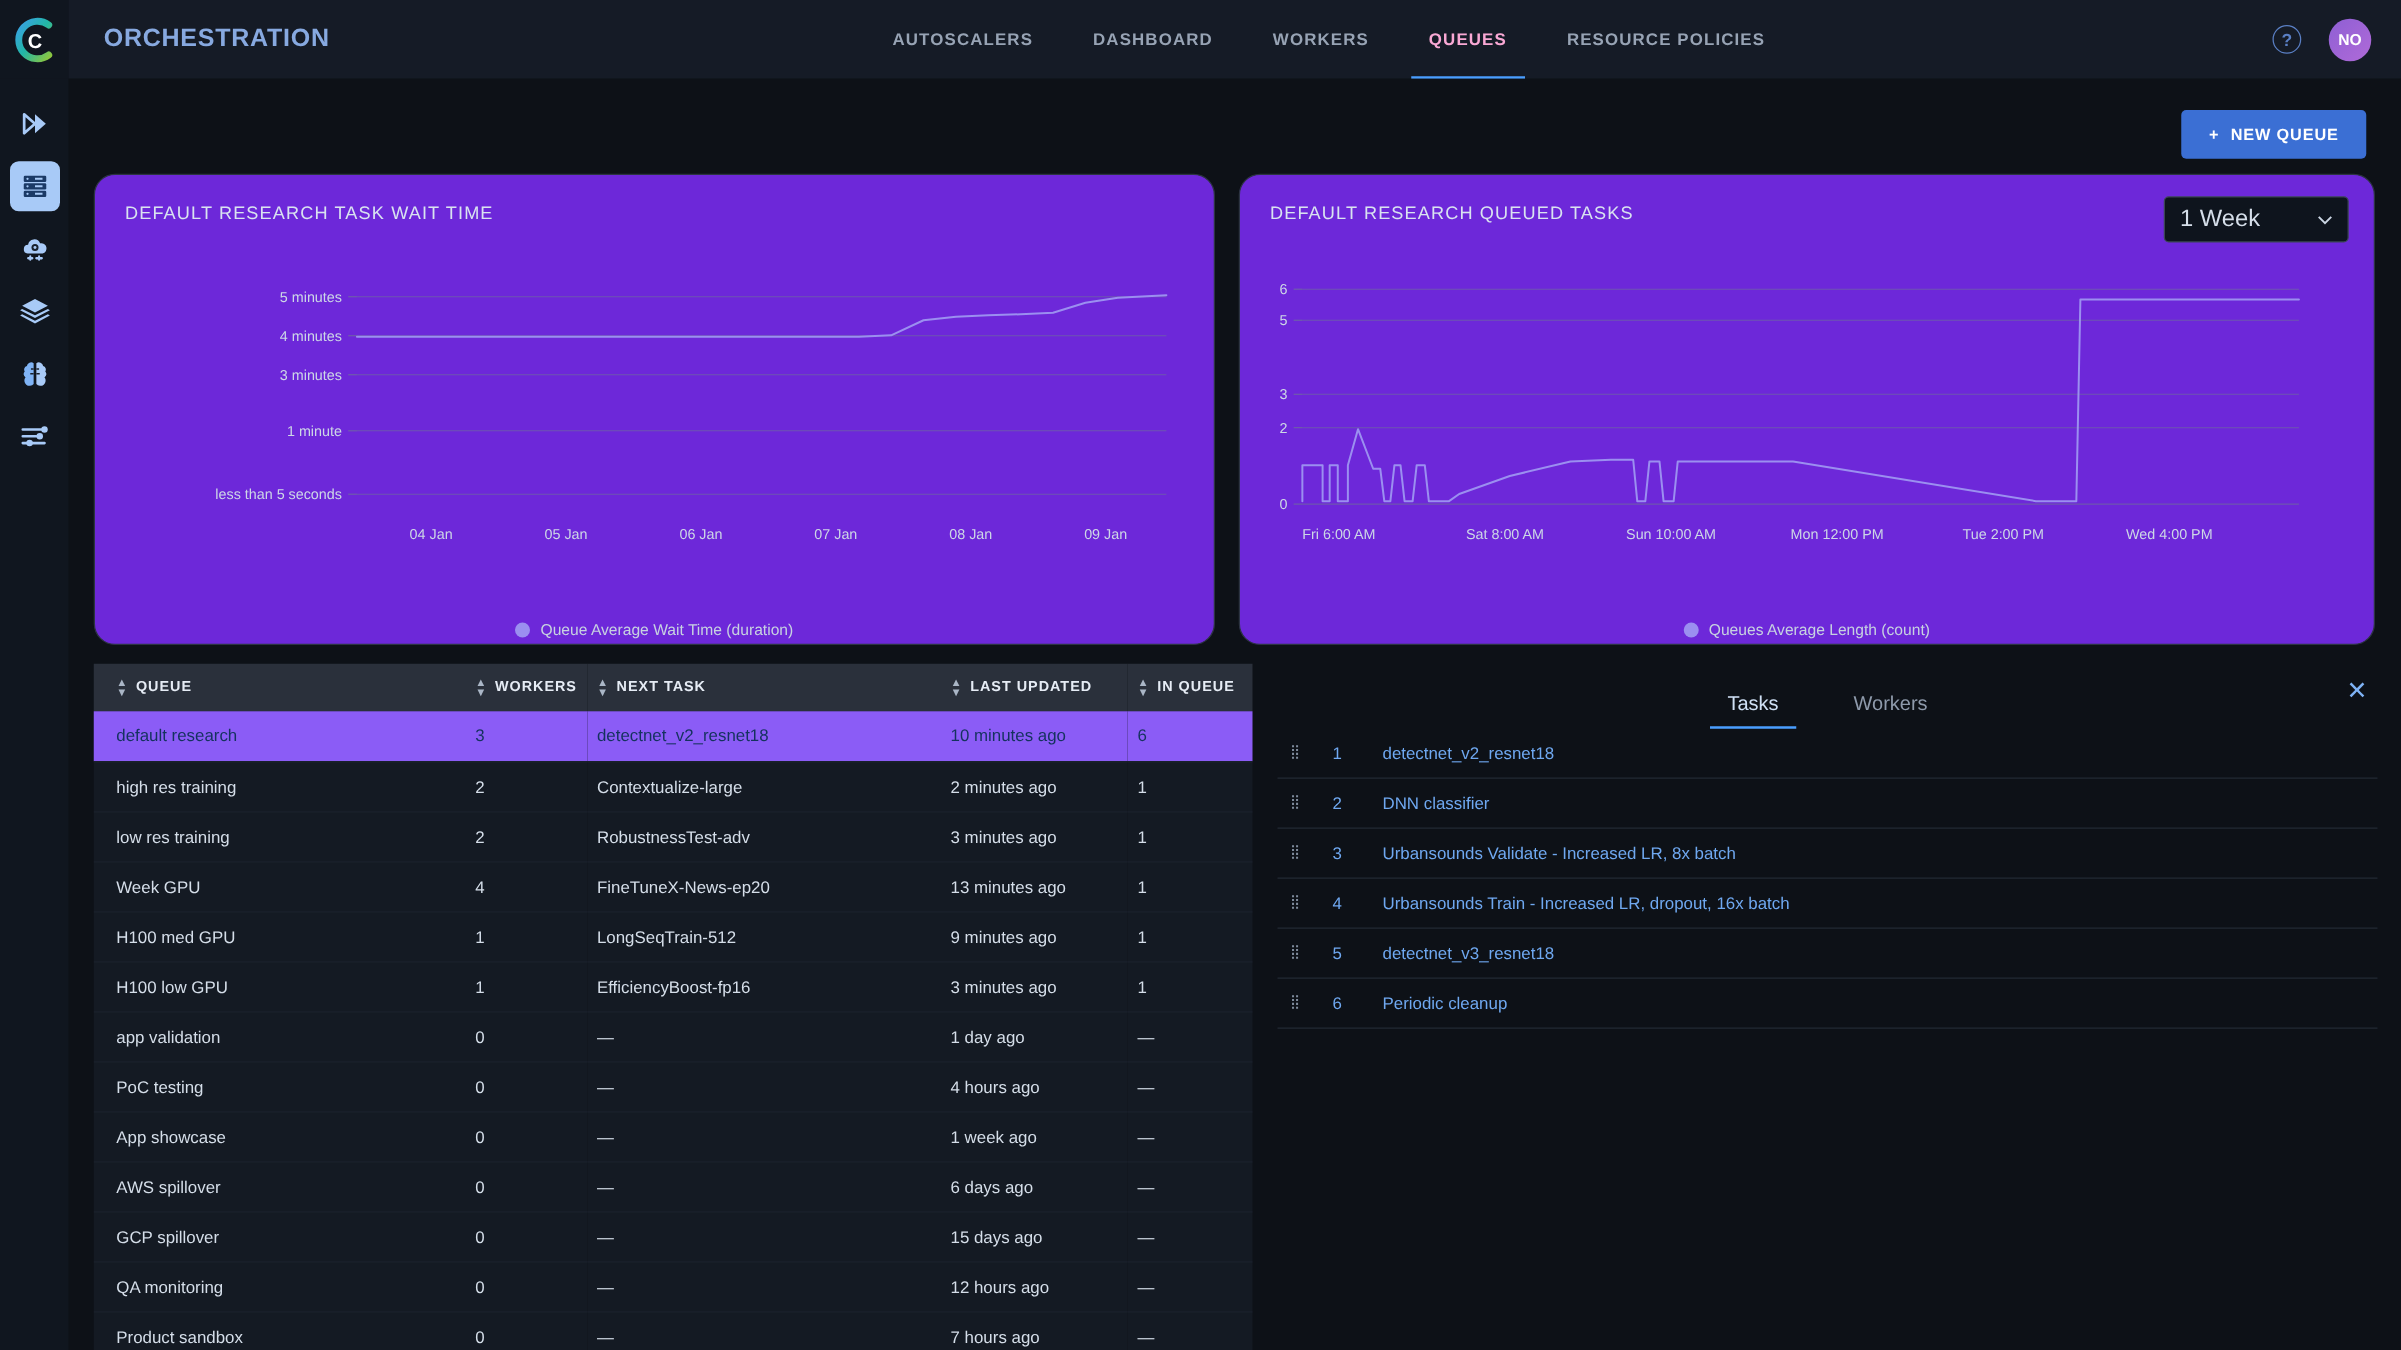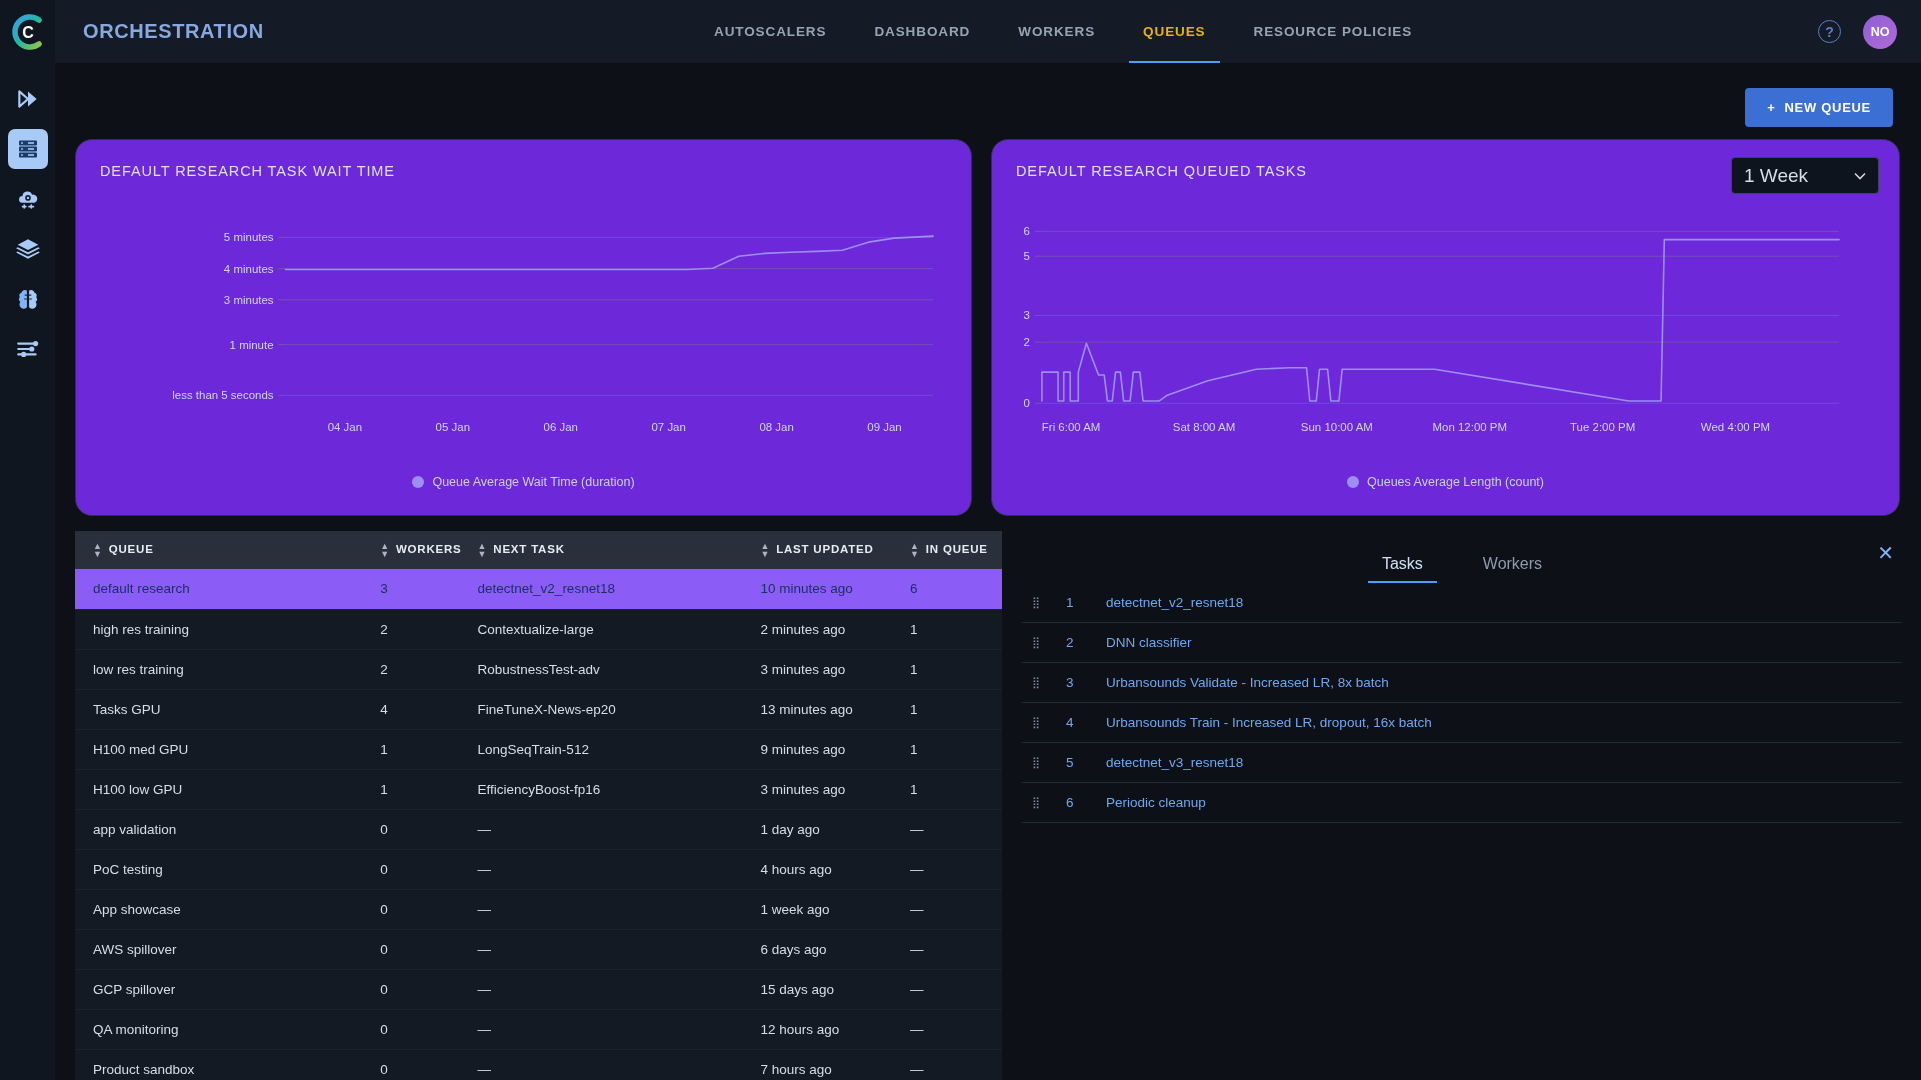--- a/index.html
+++ b/index.html
@@ -26,21 +26,21 @@
   }
   .nav {
     position: absolute; left: 690px; top: 0; height: 63px;
     display: flex; align-items: stretch;
   }
   .nav-item {
     display: flex; align-items: center; padding: 0 24px;
     font-size: 13.5px; letter-spacing: 0.9px; font-weight: 600;
     color: #97a3b4; cursor: pointer; position: relative;
   }
-  .nav-item.active { color: #eab308; }
+  .nav-item.active { color: #f9a8d4; }
   .nav-item.active::after {
     content: ''; position: absolute; left: 10px; right: 10px; bottom: 0;
     height: 2.5px; background: #4a9eff;
   }
   .topbar-right {
     position: absolute; right: 24px; top: 0; height: 63px;
     display: flex; align-items: center; gap: 22px;
   }
   .help-icon {
     width: 23px; height: 23px; border: 1.6px solid #5a7fc4; border-radius: 50%;
@@ -90,21 +90,21 @@
     font-size: 14.5px; letter-spacing: 0.9px; color: #d9e3f0; font-weight: 500;
   }
   .select {
     position: absolute; right: 20px; top: 17px; width: 148px; height: 37px;
     background: #0e141d; border: 1px solid #3b4554; border-radius: 4px;
     display: flex; align-items: center; justify-content: space-between;
     padding: 0 12px; font-size: 19px; color: #d5dee9; cursor: pointer;
   }
   .chart-area { position: absolute; left: 0; top: 56px; width: 100%; height: 265px; }
   .legend {
-    position: absolute; bottom: 26px; left: 0; width: 100%;
+    position: absolute; bottom: 4px; left: 0; width: 100%;
     display: flex; align-items: center; justify-content: center; gap: 8px;
     font-size: 12.5px; color: #c7d2e0;
   }
   .legend-dot { width: 12px; height: 12px; border-radius: 50%; background: #9b8ff0; }
   
   .qtable {
     position: absolute; left: 20px; top: 468px; width: 927px;
     border-collapse: collapse; font-size: 13.5px;
   }
   .qtable thead th {
@@ -342,21 +342,21 @@
           <td class="c-inq">1</td>
         </tr>
         <tr>
           <td class="c-queue">low res training</td>
           <td class="c-workers">2</td>
           <td class="c-next">RobustnessTest-adv</td>
           <td class="c-updated">3 minutes ago</td>
           <td class="c-inq">1</td>
         </tr>
         <tr>
-          <td class="c-queue">Tasks GPU</td>
+          <td class="c-queue">Week GPU</td>
           <td class="c-workers">4</td>
           <td class="c-next">FineTuneX-News-ep20</td>
           <td class="c-updated">13 minutes ago</td>
           <td class="c-inq">1</td>
         </tr>
         <tr>
           <td class="c-queue">H100 med GPU</td>
           <td class="c-workers">1</td>
           <td class="c-next">LongSeqTrain-512</td>
           <td class="c-updated">9 minutes ago</td>

